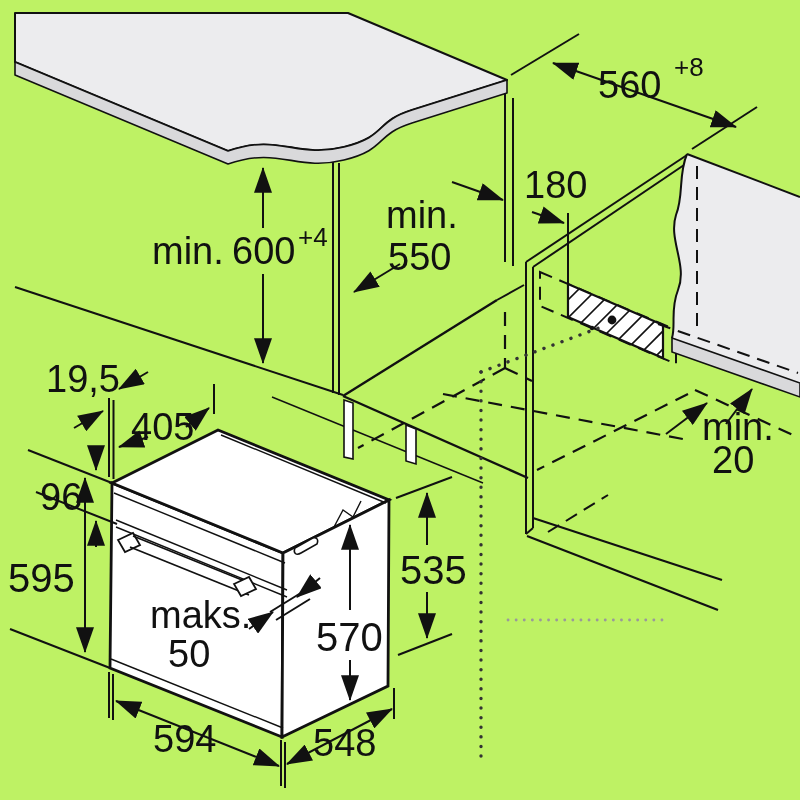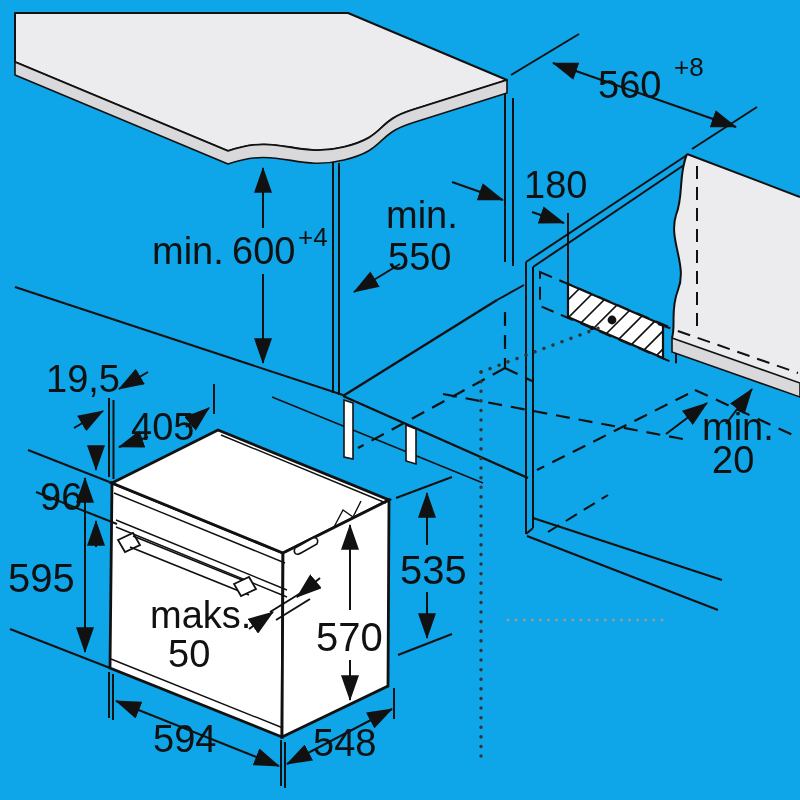--- a/index.html
+++ b/index.html
@@ -1,16 +1,16 @@
 <!DOCTYPE html>
 <html><head>
 <meta charset="utf-8">
 <style>
   html,body{margin:0;padding:0;background:#ffffff;}
-  .stage{width:800px;height:800px;position:relative;background:#0ea5e9;overflow:hidden;}
+  .stage{width:800px;height:800px;position:relative;background:#bef264;overflow:hidden;}
   svg{display:block;}
   text{font-family:"Liberation Sans","DejaVu Sans",sans-serif;fill:#111;}
   .dim{font-size:38px;}
   .dimbig{font-size:40px;}
   .sup{font-size:26px;}
 </style>
 </head>
 <body>
 
 <div class="stage">

